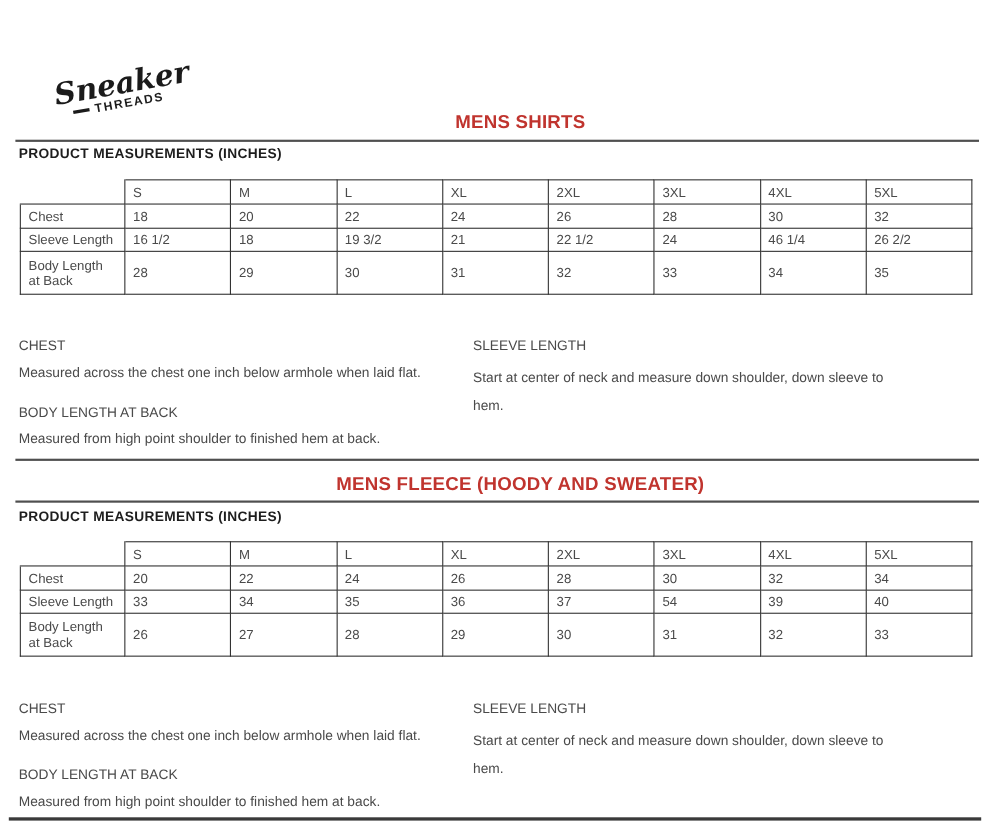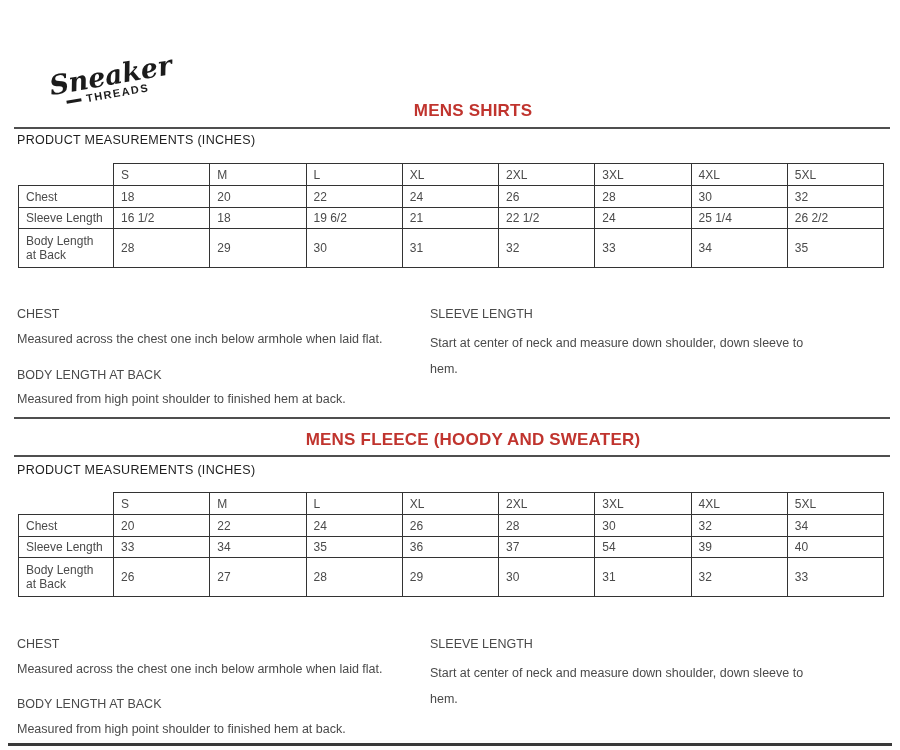--- a/index.html
+++ b/index.html
@@ -9,21 +9,21 @@
   }
   
   .logo{position:absolute;left:34px;top:42px;width:140px;height:80px;}
   
   .section-title{
     position:absolute;left:0;width:100%;text-align:center;
     font-weight:bold;font-size:17px;color:#c0342e;letter-spacing:.2px;margin-left:23px;
   }
   .hr{position:absolute;background:#4f4f4f;}
   .subtitle{
-    position:absolute;left:17px;font-weight:normal;font-size:12.5px;
+    position:absolute;left:17px;font-weight:bold;font-size:12.5px;
     color:#1d1d1d;letter-spacing:.3px;
   }
   
   table.size-table{
     position:absolute;left:18px;width:866px;border-collapse:collapse;
     table-layout:fixed;font-size:12px;color:#4a4a4a;
   }
   table.size-table td{
     border:1.5px solid #333333;padding:2px 7px;vertical-align:middle;
     overflow:hidden;white-space:normal;line-height:14px;
@@ -89,25 +89,25 @@
         <td>24</td>
         <td>26</td>
         <td>28</td>
         <td>30</td>
         <td>32</td>
       </tr>
       <tr class="r2">
         <td>Sleeve Length</td>
         <td>16 1/2</td>
         <td>18</td>
-        <td>19 6/2</td>
+        <td>19 3/2</td>
         <td>21</td>
         <td>22 1/2</td>
         <td>24</td>
-        <td>25 1/4</td>
+        <td>46 1/4</td>
         <td>26 2/2</td>
       </tr>
       <tr class="r3">
         <td>Body Length at Back</td>
         <td>28</td>
         <td>29</td>
         <td>30</td>
         <td>31</td>
         <td>32</td>
         <td>33</td>

